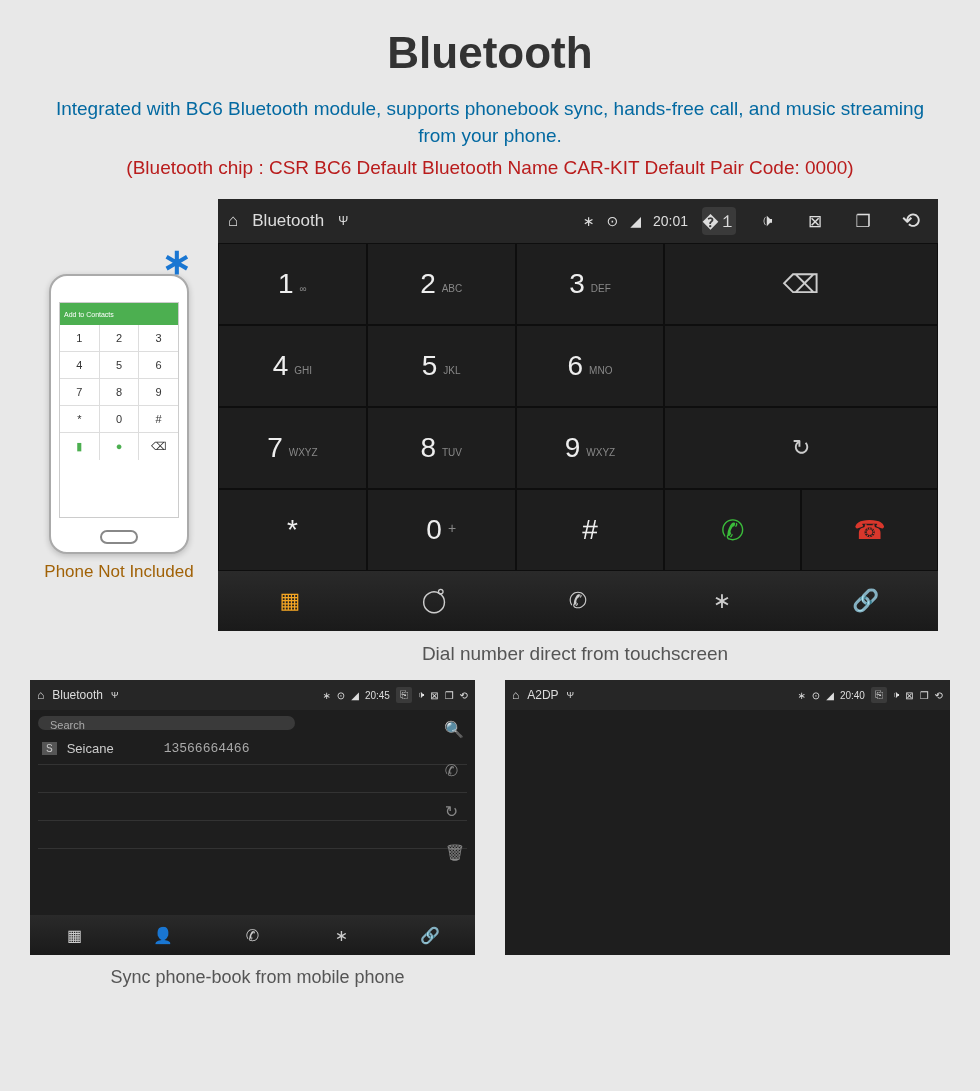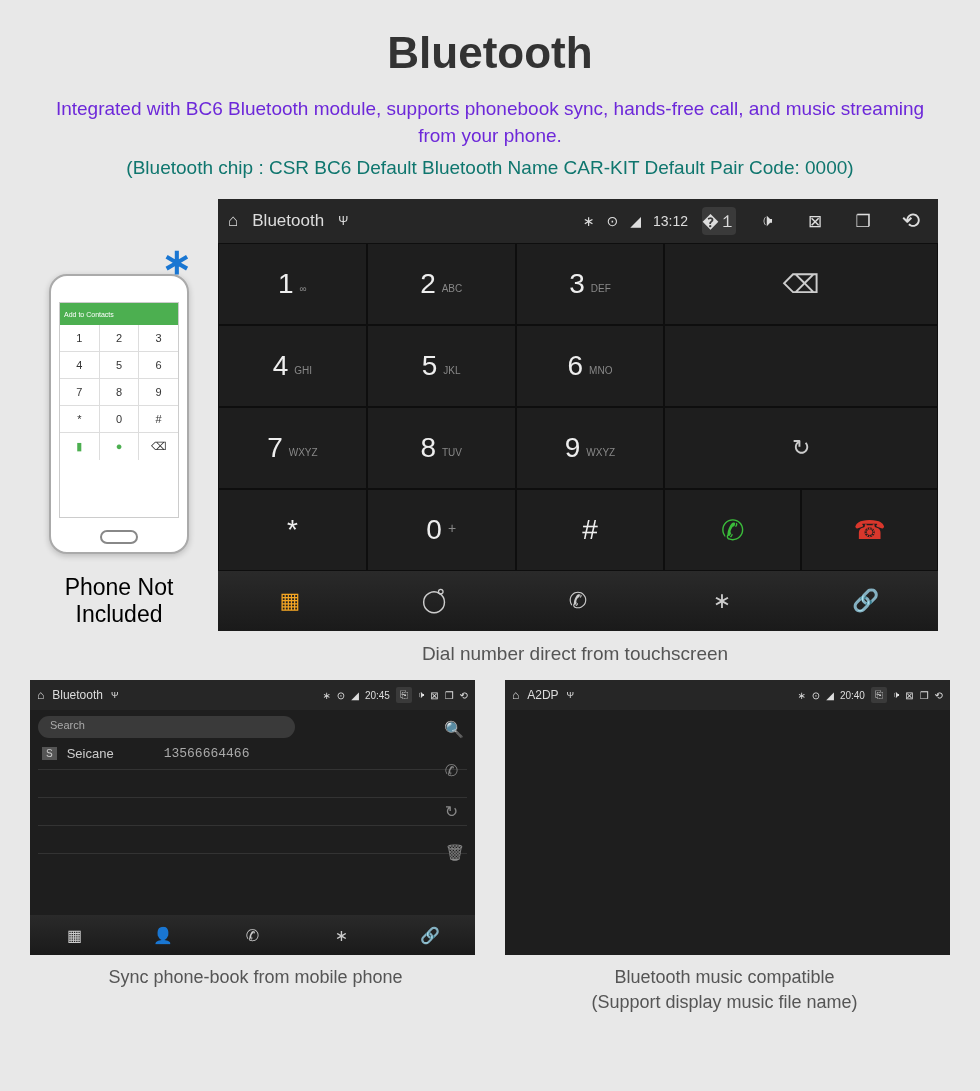--- a/index.html
+++ b/index.html
@@ -14,28 +14,28 @@
 .page-title {
   text-align: center;
   font-size: 44px;
   font-weight: bold;
   color: #333;
   padding: 28px 0 18px;
 }
 .subtitle {
   text-align: center;
   font-size: 19px;
-  color: #6d28d9;
+  color: #0369a1;
   padding: 0 50px;
   line-height: 1.4;
 }
 .spec-line {
   text-align: center;
   font-size: 19px;
-  color: #0f766e;
+  color: #b91c1c;
   padding: 8px 0 15px;
 }
 .main-row {
   display: flex;
   padding: 5px 30px 0;
   align-items: flex-start;
 }
 .phone-col {
   width: 178px;
   text-align: center;
@@ -72,23 +72,23 @@
 }
 .phone-home-btn {
   position:absolute;bottom:8px;left:50%;transform:translateX(-50%);
   width:38px;height:14px;border:2px solid #888;border-radius:8px;
 }
 .phone-keypad{
   display:grid;grid-template-columns:repeat(3,1fr);gap:1px;background:#ddd;
 }
 .phone-keypad div{background:#fff;text-align:center;padding:7px 0;font-size:11px;color:#333;}
 .phone-caption {
-  color: #000000;
-  font-size: 23px;
-  margin-top: 20px;
+  color: #a16207;
+  font-size: 17px;
+  margin-top: 8px;
 }
 .screen-big {
   width: 720px;
   height: 432px;
   background: #1e1e1e;
   margin-left: 10px;
 }
 .status-bar {
   height: 44px;
   background: #262626;
@@ -178,21 +178,21 @@
   gap: 8px;
 }
 .status-bar-sm .sp{flex:1}
 .status-bar-sm .ri{display:flex;gap:6px;font-size:10px;align-items:center;}
 .contacts-body {
   height: 205px;
   padding: 5px 8px;
   color:#ccc;
 }
 .search-box {
-  background:#3a3a3a;border-radius:12px;height:22px;width:60%;
+  background:#3a3a3a;border-radius:12px;height:14px;width:60%;
   font-size:11px;color:#aaa;padding:3px 12px;display:inline-block;
 }
 .contact-row{
   display:flex;align-items:center;border-bottom:1px solid #333;
   padding:8px 4px;font-size:13px;
 }
 .contact-row .tag{background:#555;padding:1px 4px;font-size:10px;margin-right:10px;}
 .contact-row .num{margin-left:50px;color:#aaa;font-family:Liberation Mono, monospace;}
 .side-icons{
   position:absolute; right:10px; top:40px; display:flex; flex-direction:column; gap:22px; color:#888;
@@ -276,21 +276,21 @@
   <div class="screen-big">
     <div class="status-bar">
       <span class="icon">⌂</span>
       <span>Bluetooth</span>
       <span class="icon" style="font-size:12px">Ψ</span>
       <span class="sp"></span>
       <span class="status-right-icons">
         <span>∗</span>
         <span>⊙</span>
         <span>◢</span>
-        <span>13:12</span>
+        <span>20:01</span>
       </span>
       <span class="status-btn hl">�１</span>
       <span class="status-btn">🕩</span>
       <span class="status-btn">⊠</span>
       <span class="status-btn">❐</span>
       <span class="status-btn" style="font-size:22px">⟲</span>
     </div>
     <div class="dial-area">
       <div class="keypad">
         <div class="key">
@@ -433,17 +433,13 @@
         <span>⟲</span>
       </span>
     </div>
   </div>
 </div>
 
 <div class="caption-row">
   <div>
     <span>Sync phone-book from mobile phone</span><br>
   </div>
-  <div>
-    <span>Bluetooth music compatible</span><br>
-    <span>(Support display music file name)</span>
-  </div>
 </div>
 
 </body></html>

